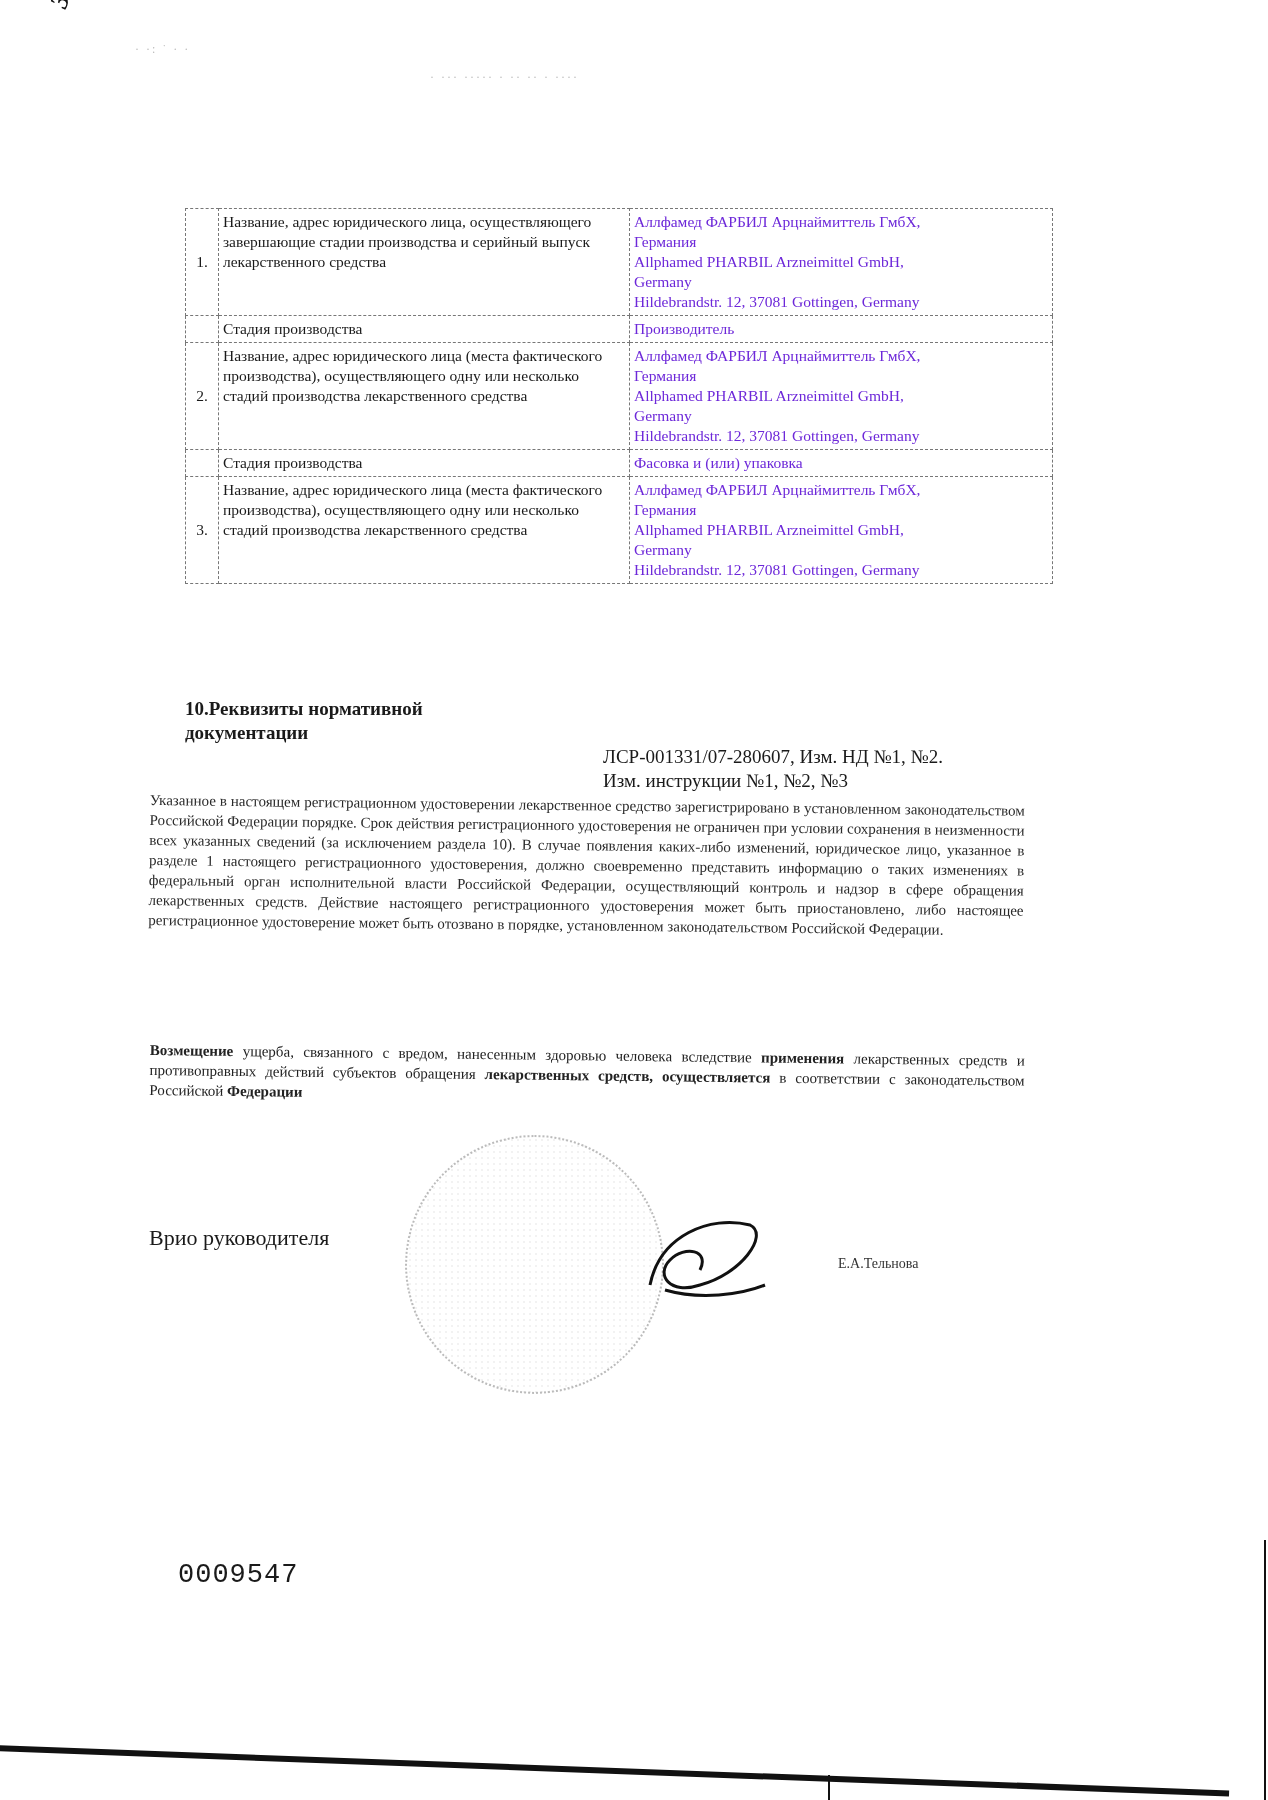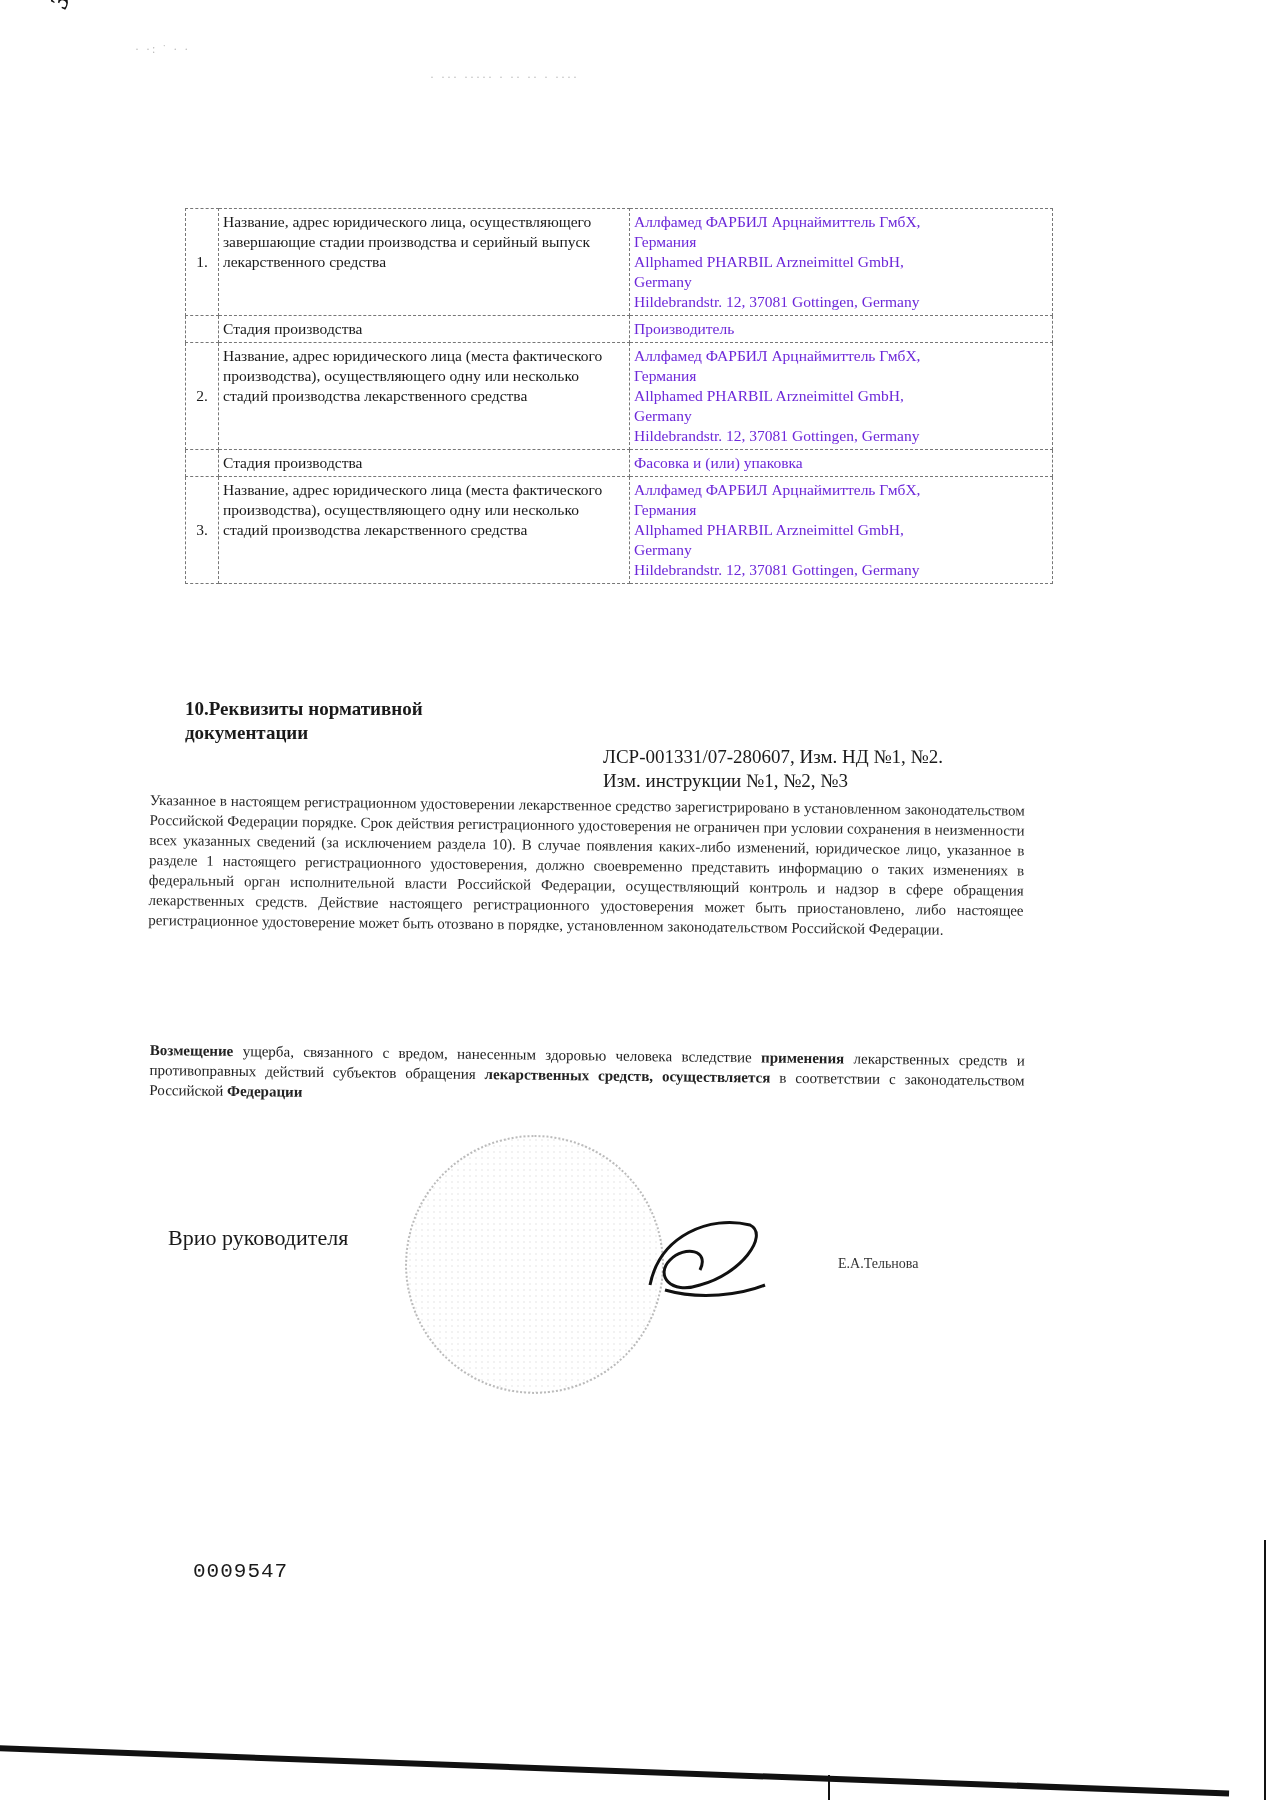--- a/index.html
+++ b/index.html
@@ -13,24 +13,24 @@
   table.reg td.num { width: 24px; text-align: center; vertical-align: middle; }
   table.reg td.left { width: 402px; }
   table.reg td.right { color: #6d28d9; }
   .sec-title { left: 185px; top: 697px; font-size: 19px; font-weight: bold; line-height: 24px; }
   .sec-value { left: 603px; top: 745px; font-size: 19px; line-height: 24px; }
   .para { left: 150px; top: 790px; width: 875px; font-size: 15px; line-height: 20px; text-align: justify; color:#2a2a2a; transform: rotate(0.7deg); transform-origin: left top; }
   .para2 { left: 150px; top: 1040px; width: 875px; font-size: 15px; line-height: 20px; text-align: justify; color:#222; transform: rotate(0.7deg); transform-origin: left top; }
   .para2 b { font-weight: bold; }
   .stamp { left: 405px; top: 1135px; width: 255px; height: 255px; border-radius: 50%; border: 2px dotted #bbb;
            background: radial-gradient(circle, rgba(0,0,0,0.05) 1px, transparent 1px) 0 0/6px 6px; }
-  .signer-title { left: 168px; top: 1225px; font-size: 22px; }
+  .signer-title { left: 149px; top: 1225px; font-size: 22px; }
   .signature { left: 640px; top: 1205px; width: 130px; height: 100px; }
   .signer-name { left: 838px; top: 1256px; font-size: 14px; color: #333; }
-  .serial { left: 193px; top: 1560px; font-family: "Liberation Mono", "DejaVu Sans Mono", monospace; font-size: 21px; letter-spacing: 1px; }
+  .serial { left: 178px; top: 1560px; font-family: "Liberation Mono", "DejaVu Sans Mono", monospace; font-size: 27px; letter-spacing: 1px; }
   .bottom-line { left: -10px; top: 1745px; width: 1240px; height: 6px; background: #111; transform: rotate(2.1deg); transform-origin: left top; }
   .bottom-tick { left: 828px; top: 1775px; width: 2px; height: 30px; background: #111; }
   .right-edge { left: 1264px; top: 1540px; width: 2px; height: 260px; background: #111; }
 </style>
 </head>
 <body>
 
 <div class="abs corner-mark">320</div>
 <div class="abs noise" style="left:135px;top:42px;">· ·: ˙ · ·</div>
 <div class="abs noise" style="left:430px;top:70px;">· ··· ····· · ·· ·· · ····</div>

